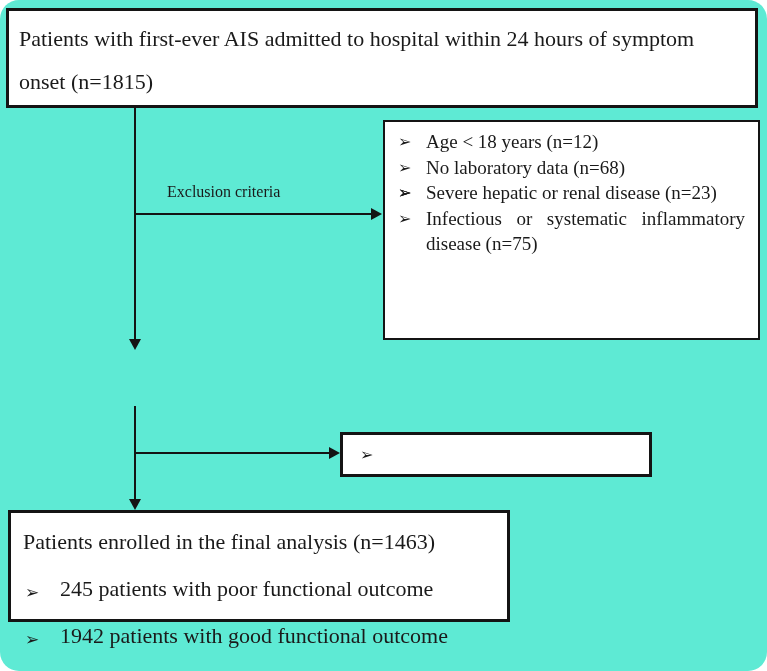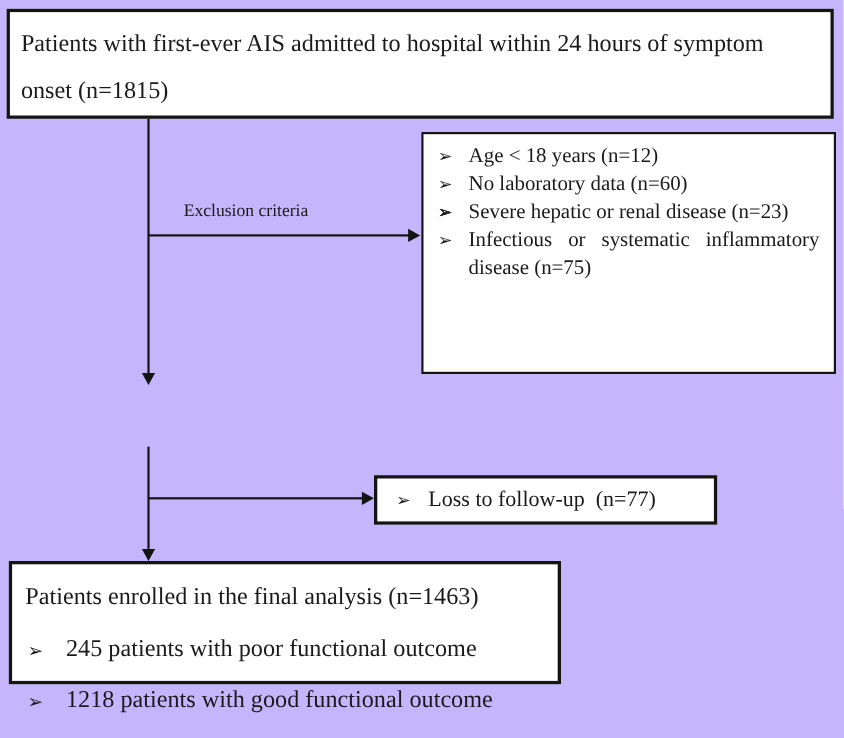--- a/index.html
+++ b/index.html
@@ -4,21 +4,21 @@
 <style>
   * { margin: 0; padding: 0; box-sizing: border-box; }
   html, body { background: #ffffff; }
   body {
     width: 767px; height: 671px;
     font-family: "Liberation Serif", "DejaVu Serif", serif;
     color: #1a1a1a;
     position: relative;
     overflow: hidden;
   }
-  .canvas { position: absolute; inset: 0; background: #c4b5fd; }
+  .canvas { position: absolute; inset: 0; background: #5eead4; border-radius: 19px; }
 
   .box { position: absolute; background: #ffffff; border: 2px solid #141414; }
 
   
   .top-box { left: 6px; top: 8px; width: 752px; height: 100px; border-width: 3px; }
   .top-box .box-text {
     padding: 6px 14px 0 10px;
     font-size: 22px; line-height: 43px;
   }
 
@@ -105,21 +105,21 @@
 
   <div class="hline h1"></div>
   <div class="arrow-right ar1"></div>
   <div class="flow-label">Exclusion criteria</div>
 
   <div class="box exclusion-box">
     <div class="ex-item">
       <span class="bullet">➢</span><span class="ex-text">Age &lt; 18 years (n=12)</span>
     </div>
     <div class="ex-item">
-      <span class="bullet">➢</span><span class="ex-text">No laboratory data (n=60)</span>
+      <span class="bullet">➢</span><span class="ex-text">No laboratory data (n=68)</span>
     </div>
     <div class="ex-item">
       <span class="bullet">➢</span>
     </div>
     <div class="ex-item">
       <span class="bullet">➢</span>
     </div>
     <div class="ex-item">
       <span class="bullet">➢</span><span class="ex-text">Severe hepatic or renal disease (n=23)</span>
     </div>
@@ -131,27 +131,26 @@
 
   <div class="vline v2"></div>
   <div class="arrow-down ad2"></div>
 
   <div class="hline h2"></div>
   <div class="arrow-right ar2"></div>
 
   <div class="box loss-box">
     <div class="loss-inner">
       <span class="bullet">➢</span>
-      <span class="loss-text">Loss to follow-up  (n=77)</span>
     </div>
   </div>
 
   <div class="box final-box">
     <div class="final-title">Patients enrolled in the final analysis (n=1463)</div>
     <div class="final-item">
       <span class="bullet">➢</span><span>245 patients with poor functional outcome</span>
     </div>
     <div class="final-item">
-      <span class="bullet">➢</span><span>1218 patients with good functional outcome</span>
+      <span class="bullet">➢</span><span>1942 patients with good functional outcome</span>
     </div>
   </div>
 
 </div>
 
 </body></html>

